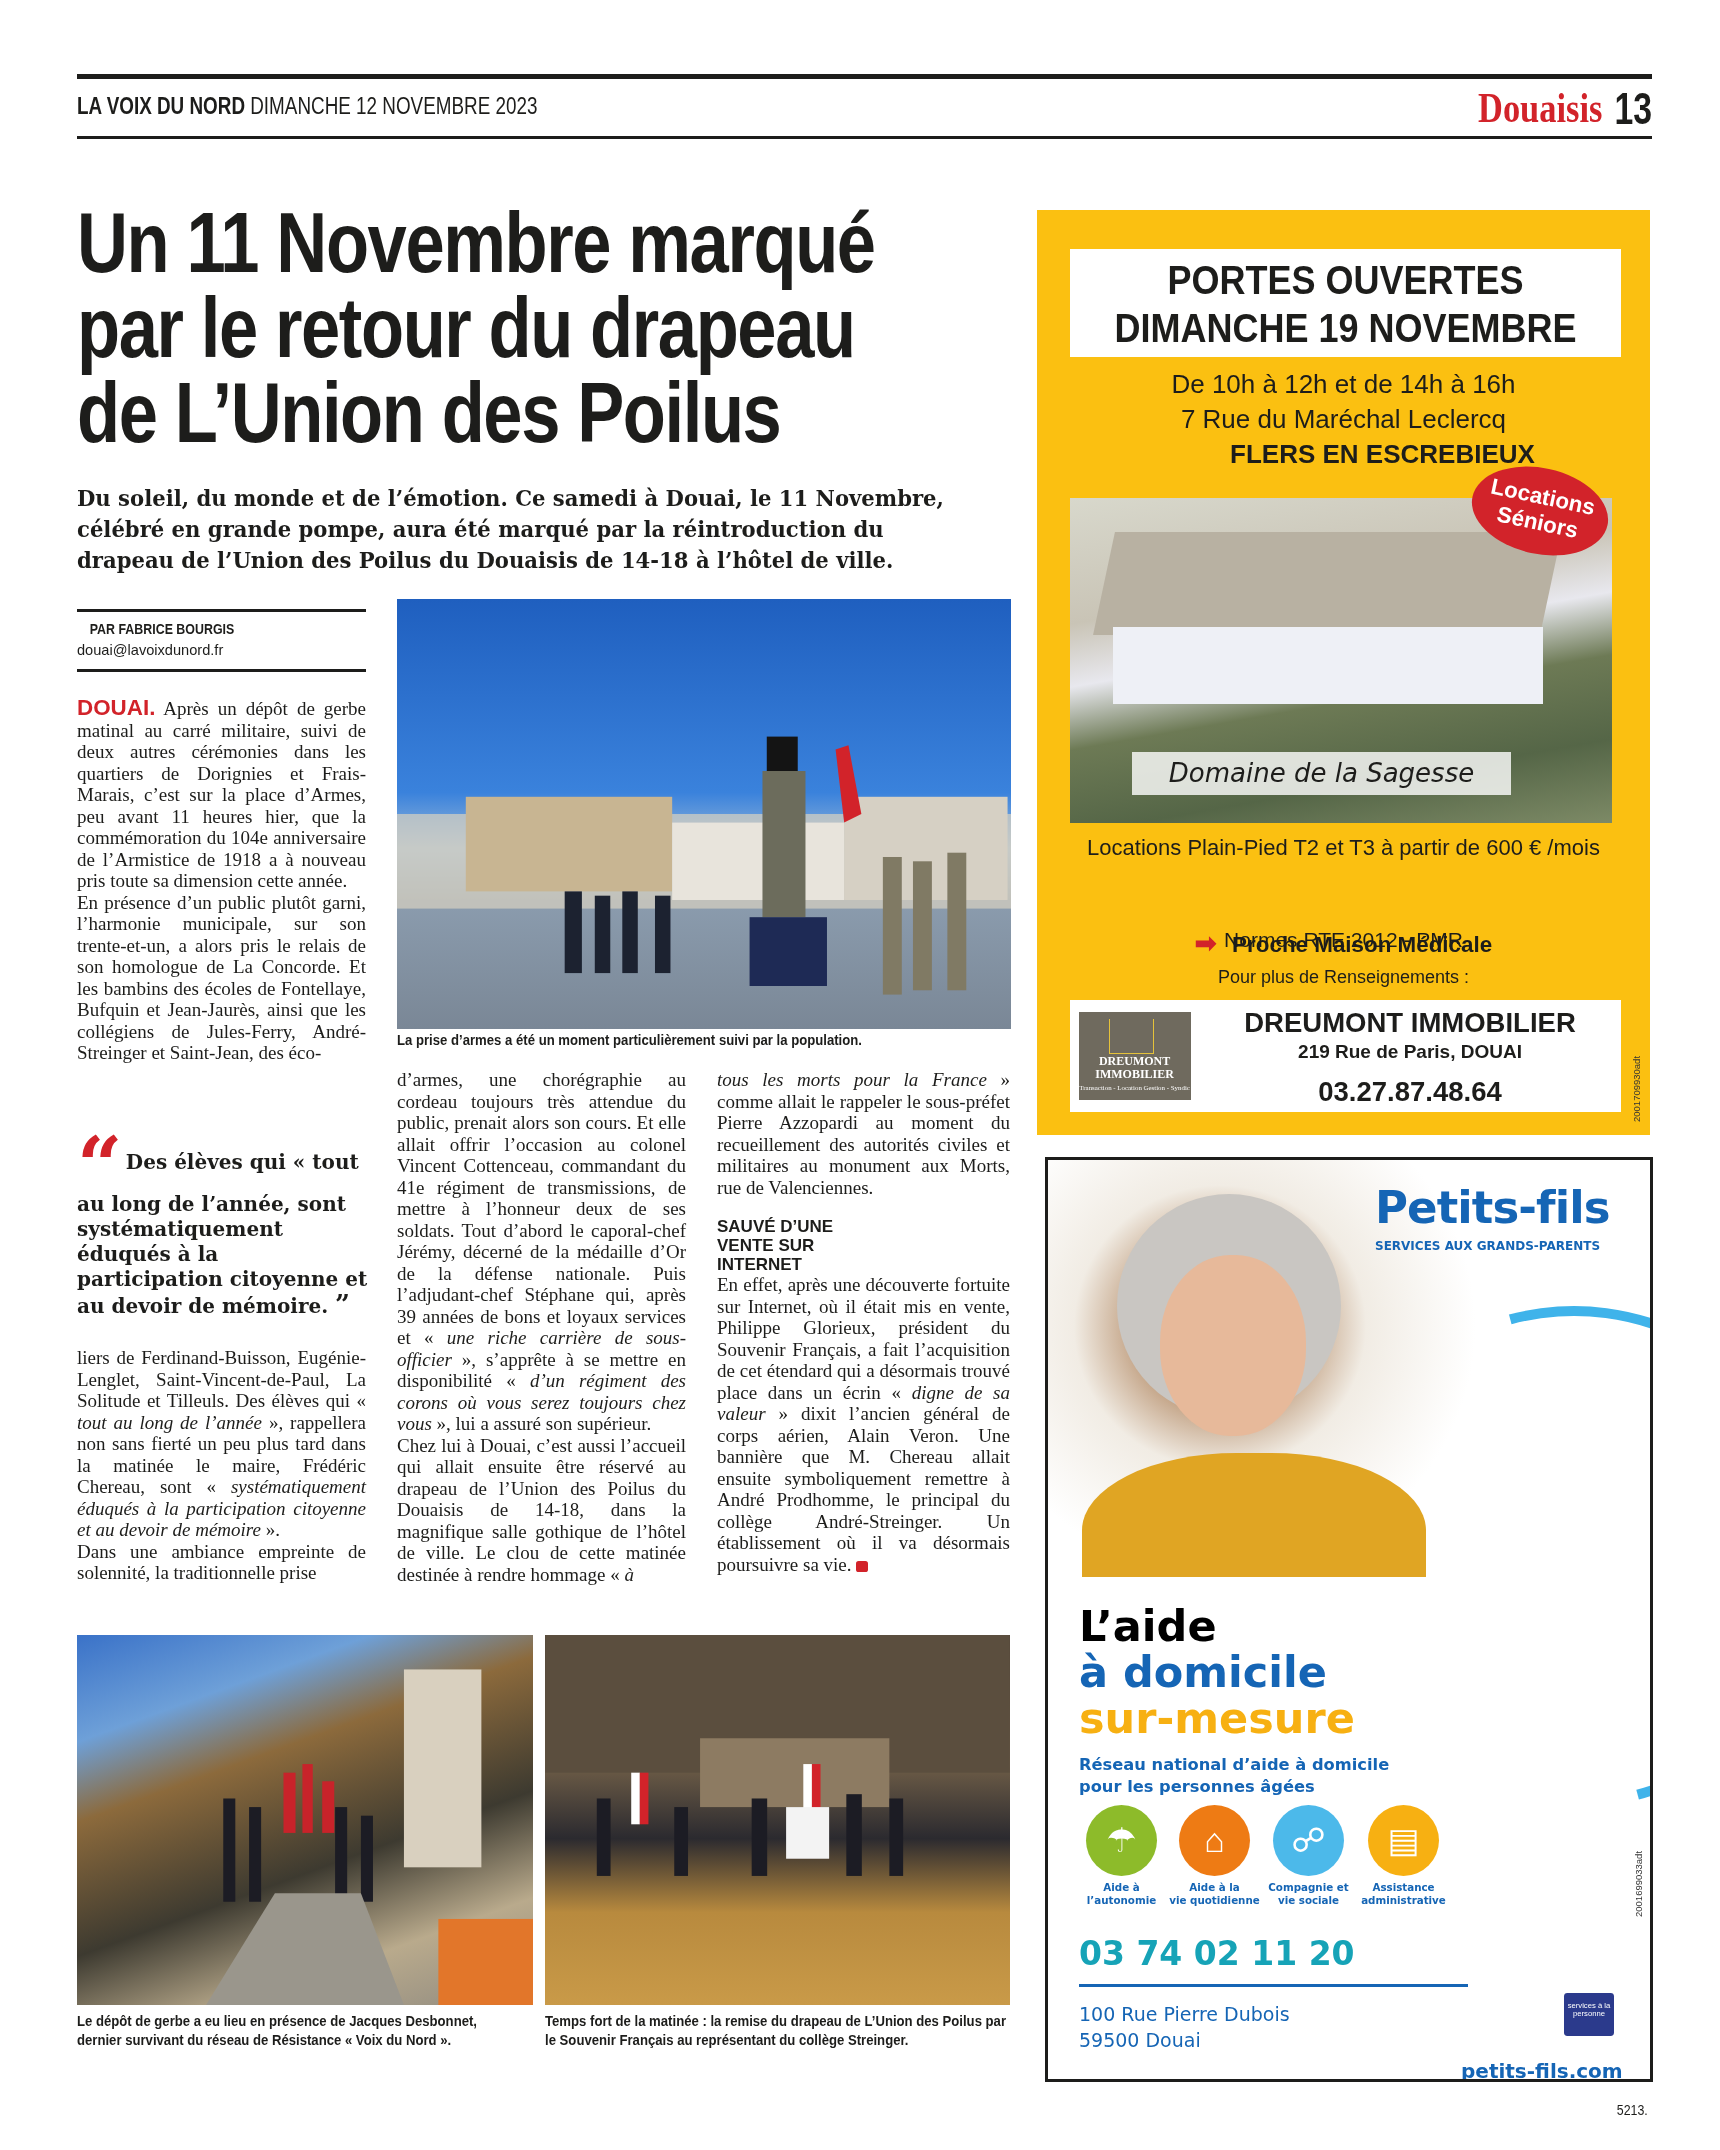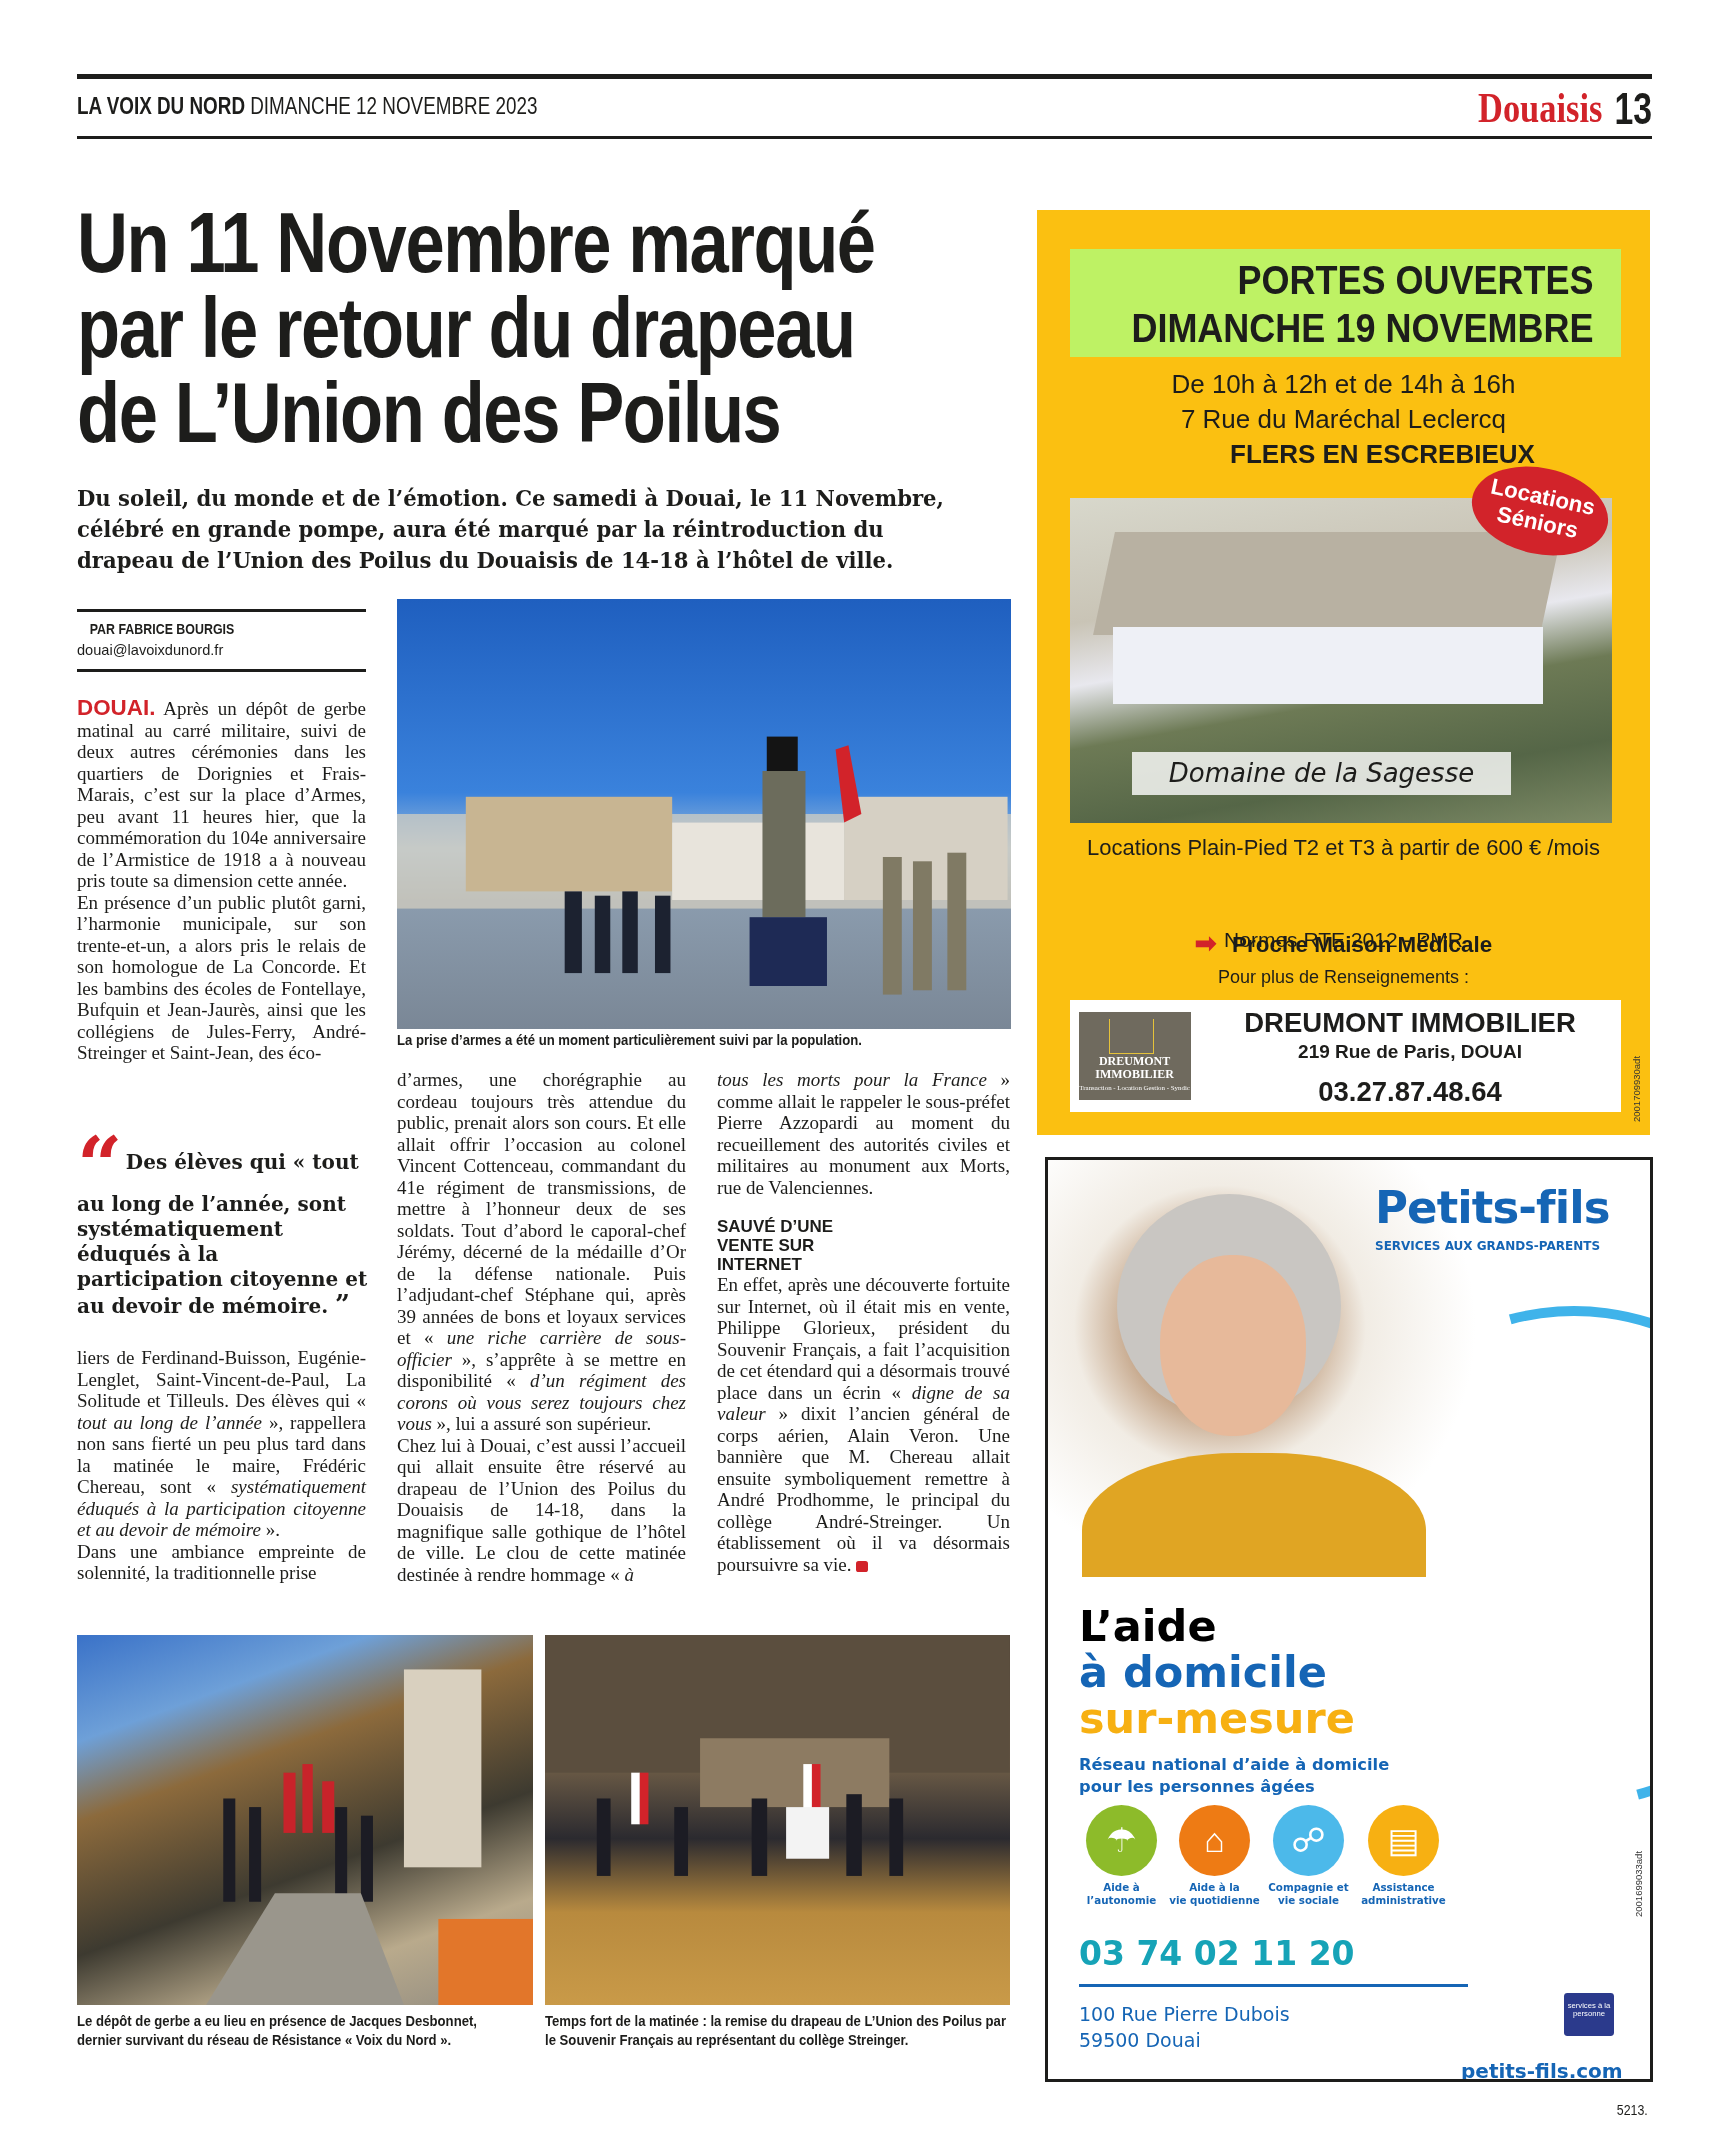--- a/index.html
+++ b/index.html
@@ -37,21 +37,21 @@
 
   
   .photo{position:absolute;overflow:hidden;}
   .caption{position:absolute;font-family:"Liberation Sans",sans-serif;font-weight:700;font-size:14.6px;line-height:19px;transform:scaleX(.9);transform-origin:left top;}
   #ph-main{left:397px;top:599px;width:614px;height:430px;background:linear-gradient(180deg,#1f5fbf 0%,#3a82dc 45%,#9bb9d8 58%,#8b9cae 70%,#7a8796 100%);}
   #ph-left{left:77px;top:1635px;width:456px;height:370px;background:linear-gradient(160deg,#3a72c8 0%,#6ea0d8 20%,#8c6a3c 35%,#3d3a30 60%,#b9aa8c 80%,#8f8a80 100%);}
   #ph-right{left:545px;top:1635px;width:465px;height:370px;background:linear-gradient(180deg,#4a3f33 0%,#6e5d47 35%,#2b2a2f 55%,#b88a3e 75%,#c99a48 100%);}
 
   
   #ad1{left:1037px;top:210px;width:613px;height:925px;background:#fbc011;}
-  #ad1-title{left:33px;top:39px;width:551px;height:108px;background:#bef264;text-align:right;font-family:"Liberation Sans",sans-serif;font-weight:700;}
+  #ad1-title{left:33px;top:39px;width:551px;height:108px;background:#ffffff;text-align:center;font-family:"Liberation Sans",sans-serif;font-weight:700;}
   #ad1-title .l1{font-size:40px;line-height:52px;padding-top:5.2px;transform:scaleX(.9);}
   #ad1-title .l2{font-size:40px;line-height:45px;transform:scaleX(.9);}
   .ad1-line{position:absolute;left:0;width:613px;text-align:center;font-family:"Liberation Sans",sans-serif;}
   #ad1-img{left:33px;top:288px;width:542px;height:325px;background:linear-gradient(170deg,#d8d8cc 0%,#c9c4b6 30%,#e8e8ee 45%,#6d7a55 60%,#556647 80%,#7d8a66 100%);overflow:hidden;}
   #ad1-roof{position:absolute;left:34px;top:34px;width:447px;height:103px;background:#b8b1a2;transform:skewX(-12deg);}
   #ad1-wall{position:absolute;left:43px;top:129px;width:430px;height:77px;background:#eef0f6;}
   #ad1-domaine{left:95px;top:542px;width:379px;height:43px;background:rgba(255,255,255,.8);font-family:"DejaVu Sans",sans-serif;font-style:italic;font-size:26px;line-height:43px;text-align:center;}
   #ad1-badge{left:434px;top:258px;width:138px;height:86px;border-radius:50%;background:#d2232a;color:#fff;font-family:"Liberation Sans",sans-serif;font-weight:700;font-size:22.4px;line-height:26px;text-align:center;transform:rotate(12deg);padding-top:15.5px;box-sizing:border-box;}
   #ad1-contact{left:33px;top:790px;width:551px;height:112px;background:#fff;}
   #ad1-logo{position:absolute;left:8.6px;top:12px;width:112px;height:88px;background:#6f6a5e;color:#fff;text-align:center;font-family:"Liberation Serif",serif;}

